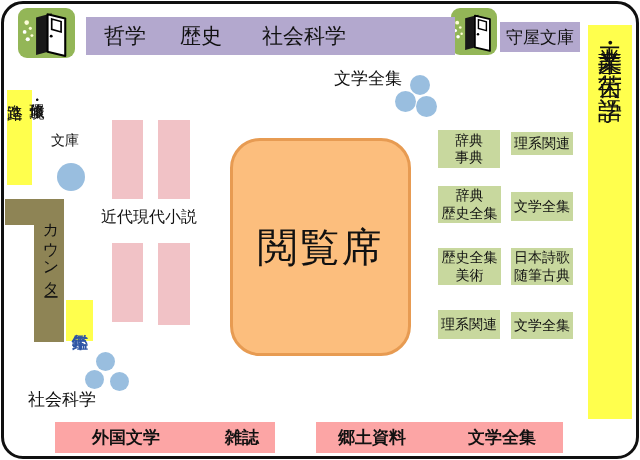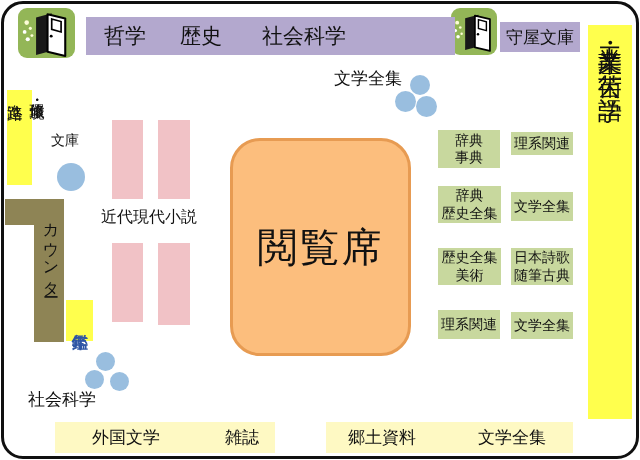--- a/index.html
+++ b/index.html
@@ -80,23 +80,23 @@
   #g0{left:438px;top:130px;width:62px;height:38px;}
   #g1{left:511px;top:132px;width:62px;height:23px;}
   #g2{left:438px;top:186px;width:63px;height:37px;}
   #g3{left:511px;top:192px;width:62px;height:29px;}
   #g4{left:438px;top:248px;width:63px;height:37px;}
   #g5{left:511px;top:248px;width:62px;height:37px;}
   #g6{left:438px;top:310px;width:62px;height:29px;}
   #g7{left:511px;top:312px;width:62px;height:27px;}
 
   
-  .bshelf{position:absolute;top:422px;height:31px;background:#fef9c3;}
+  .bshelf{position:absolute;top:422px;height:31px;background:#fca5a5;font-weight:bold;}
   #bottom-left{left:55px;width:220px;}
-  #bottom-right{left:326px;width:247px;}
+  #bottom-right{left:316px;width:247px;}
   .bshelf span{position:absolute;top:0;line-height:31px;font-size:17px;white-space:nowrap;}
   #bl0{left:37px;}#bl1{left:170px;}
   #br0{left:22px;}#br1{left:152px;}
 </style>
 </head>
 <body>
 
 <div id="map">
   <div id="frame"></div>
 

